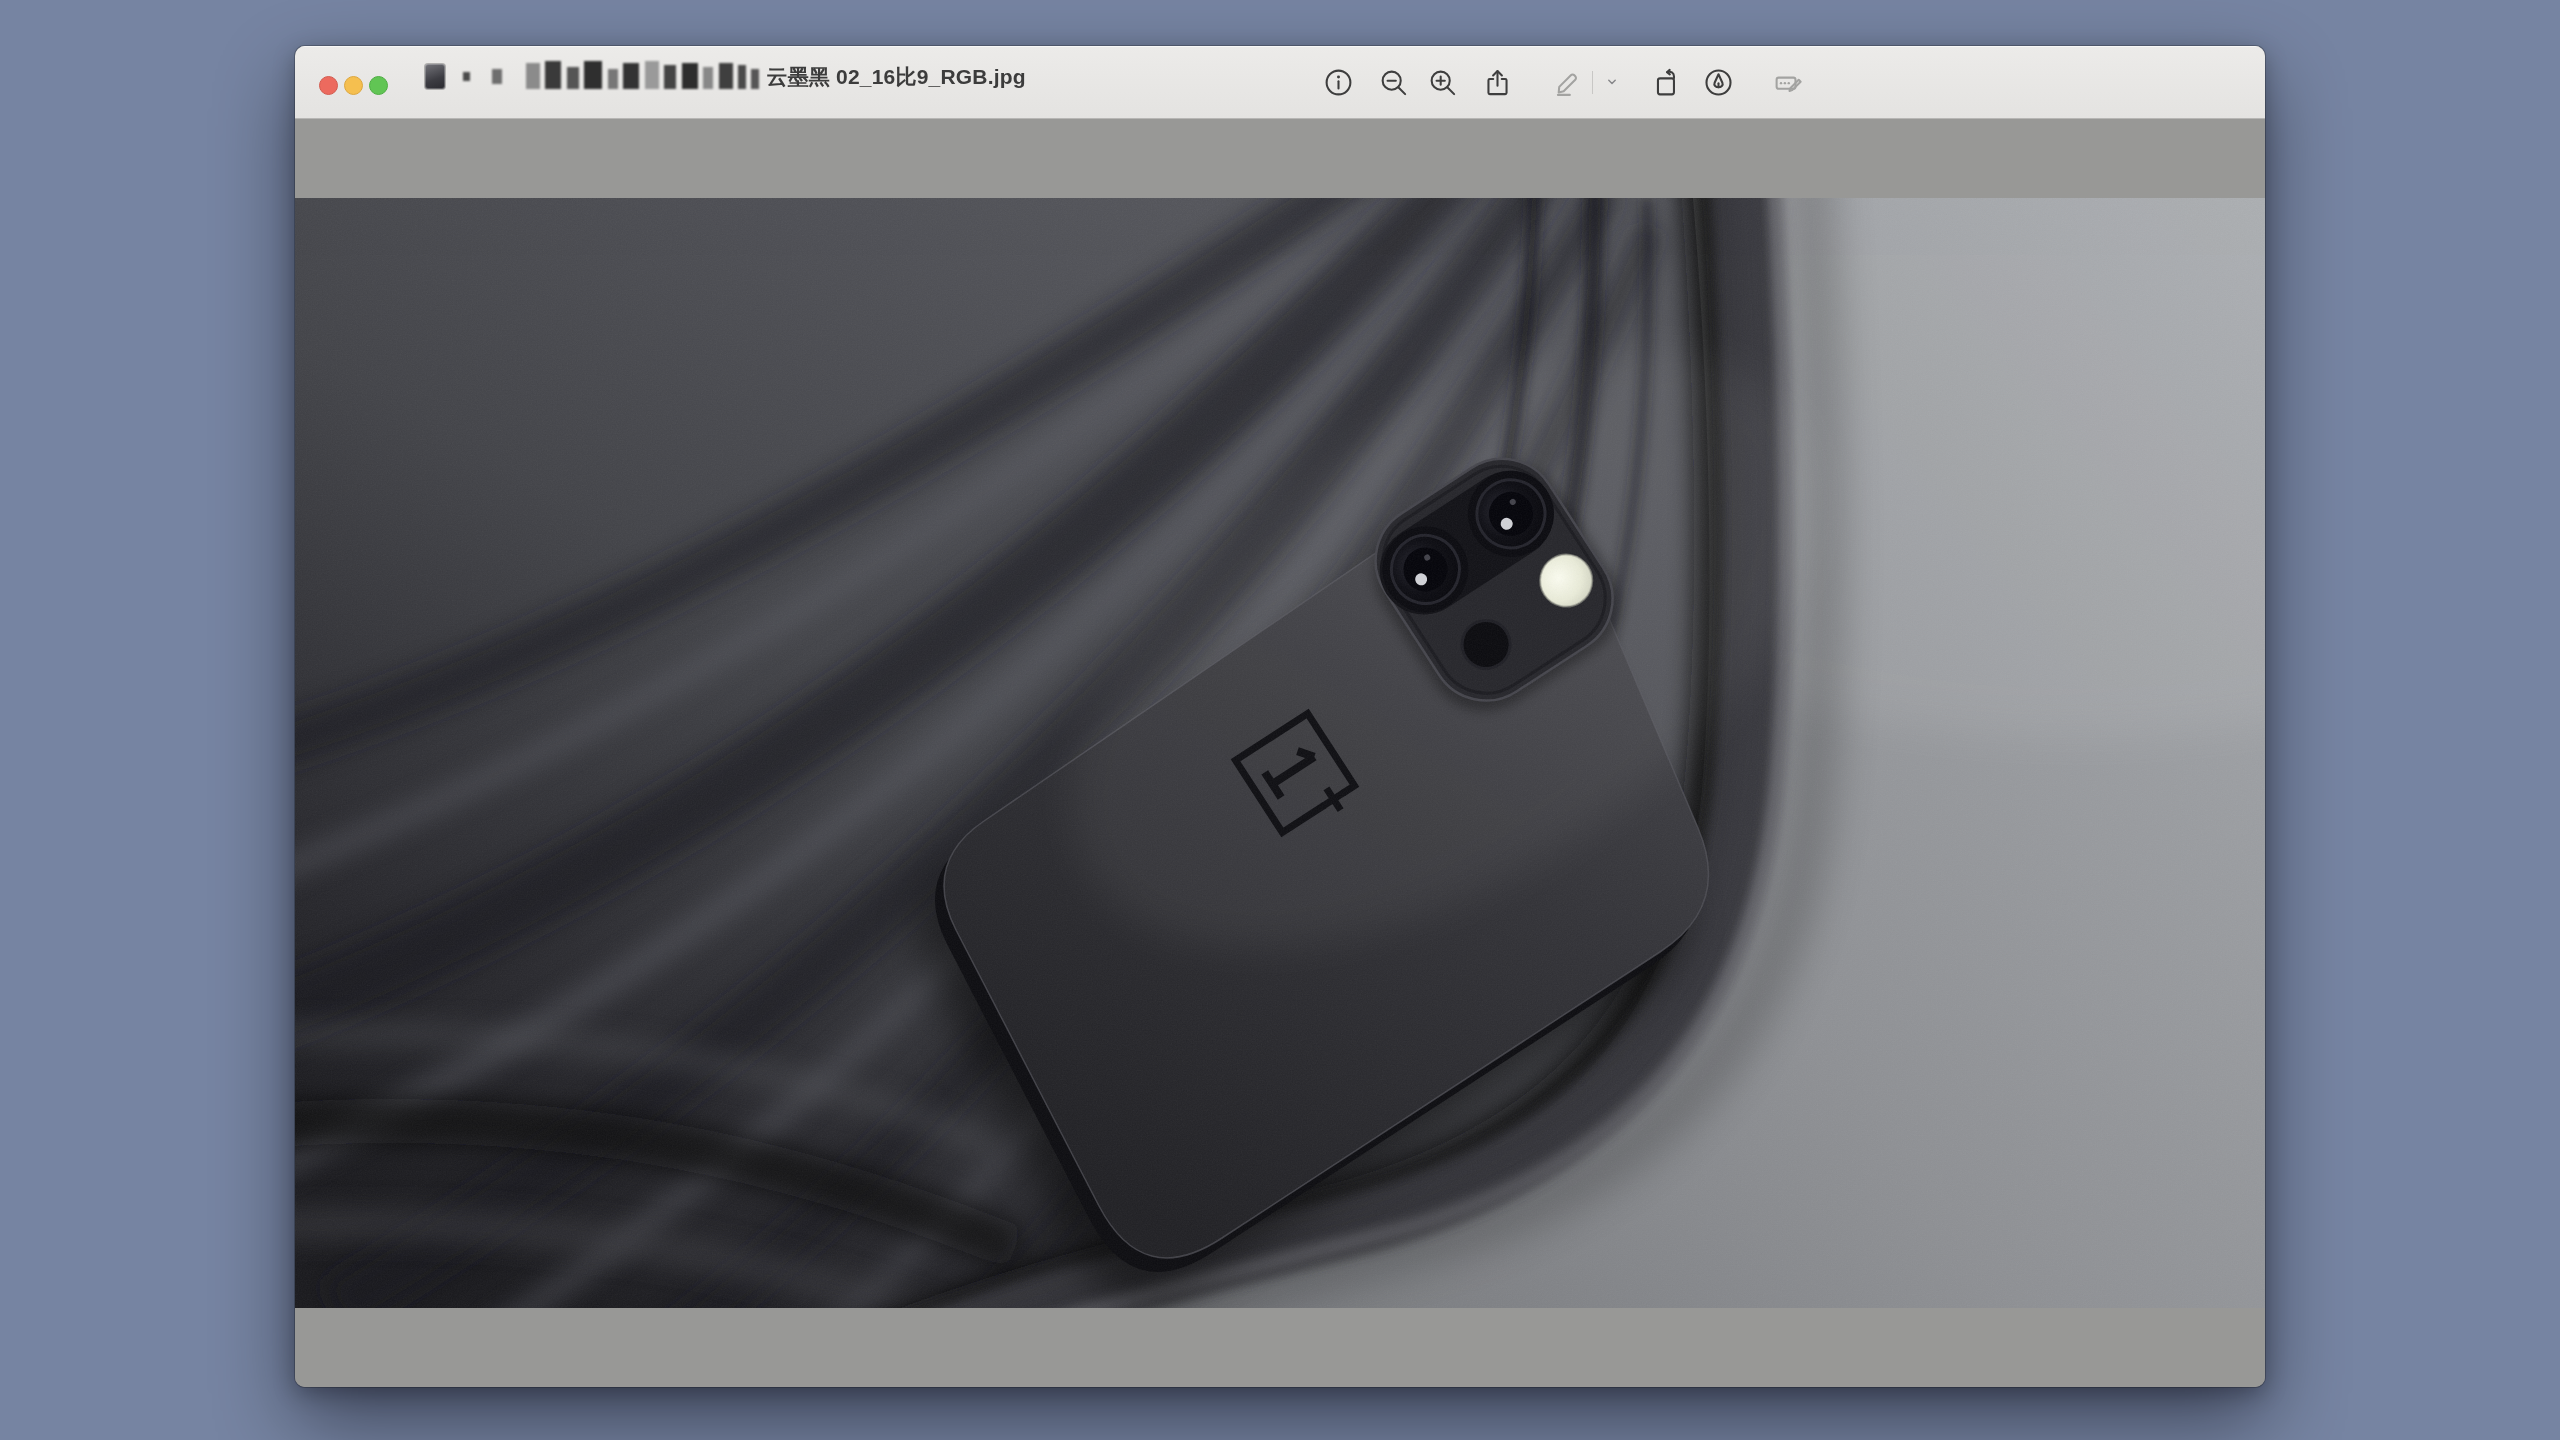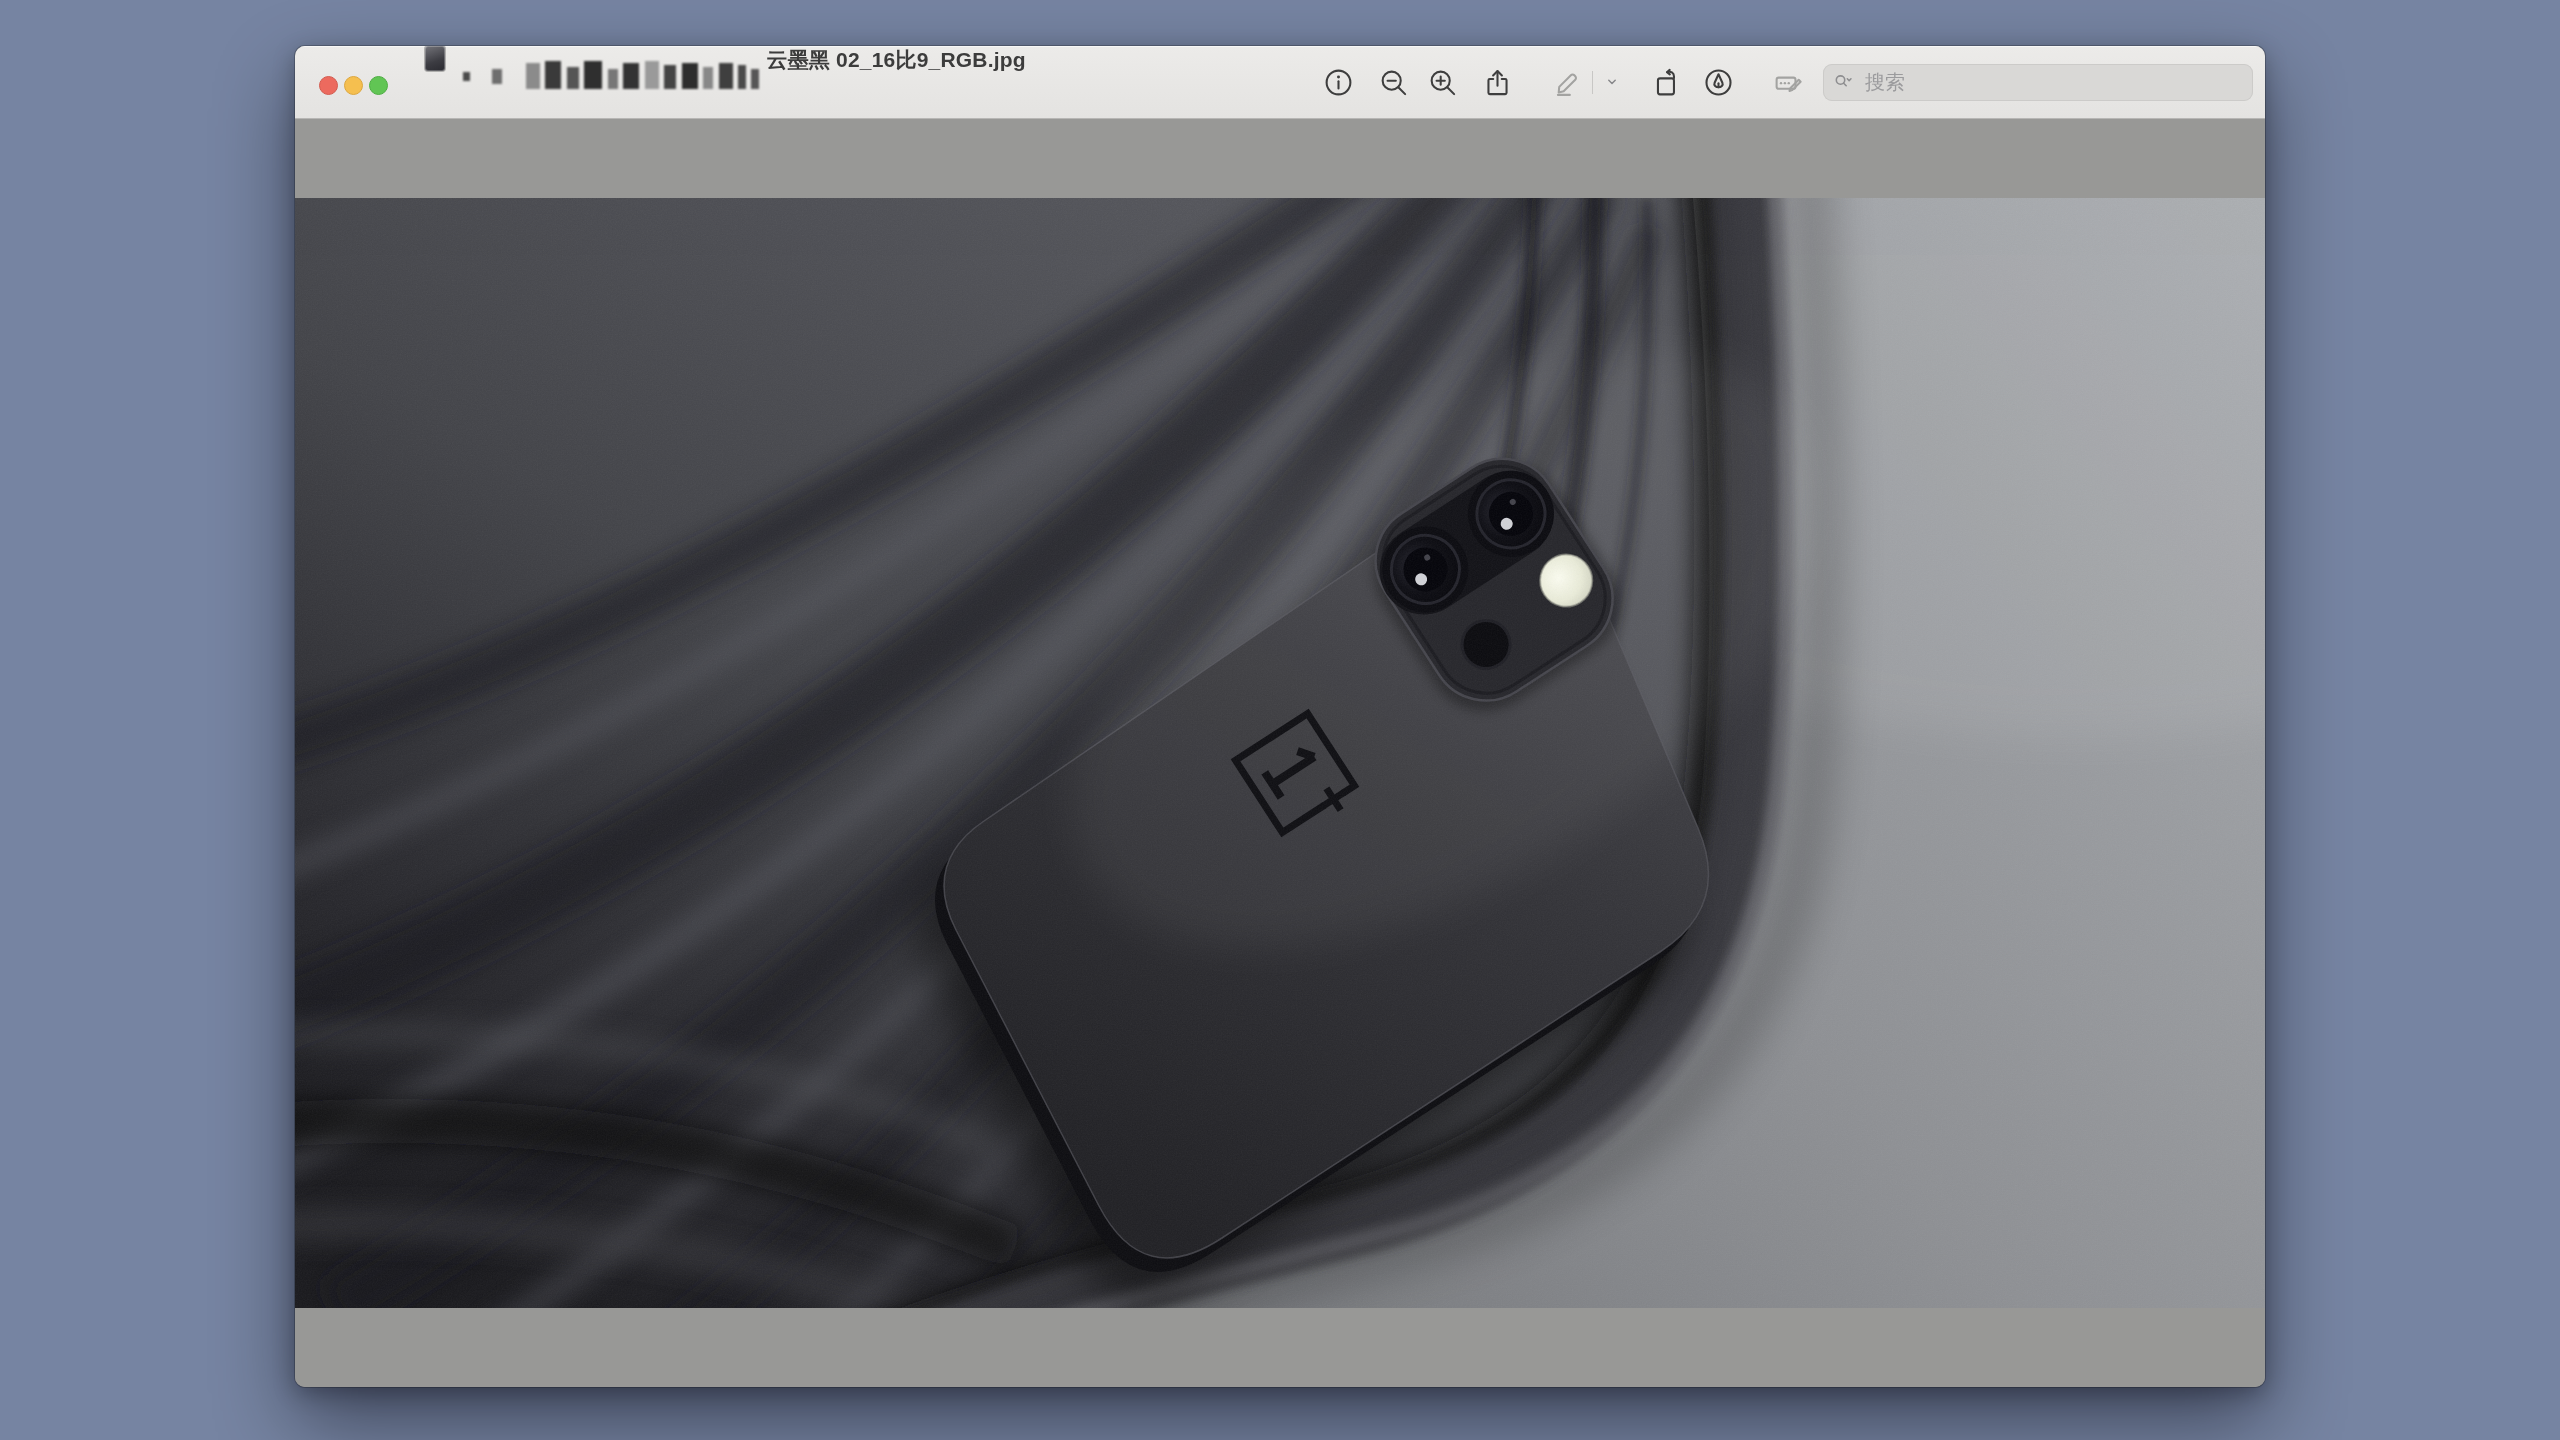--- a/index.html
+++ b/index.html
@@ -19,21 +19,21 @@
   .toolbar{
     position:absolute;left:0;top:0;right:0;height:72px;
     background:linear-gradient(#ecebe9,#e4e3e1);
     border-bottom:1px solid #b7b6b4;
     box-shadow:inset 0 1px 0 rgba(255,255,255,.6);
   }
   .light{position:absolute;top:30px;width:17px;height:17px;border-radius:50%;cursor:default;}
   .light.red{left:24px;background:#ec6a5e;border:.5px solid #d35b4f;}
   .light.yellow{left:49px;background:#f5bf4f;border:.5px solid #dda73e;}
   .light.green{left:74px;background:#61c554;border:.5px solid #4eae43;}
-  .filebar{position:absolute;left:130px;top:0;height:61px;display:flex;}
+  .filebar{position:absolute;left:130px;top:0;height:61px;display:flex;align-items:center;}
   .proxy{width:20px;height:25px;border-radius:3px;
     background:linear-gradient(160deg,#74747a 0%,#3c3c42 60%,#2a2a30 100%);
     box-shadow:0 0 0 1px rgba(0,0,0,.25),inset 0 0 0 1px rgba(255,255,255,.25);margin-right:18px;}
   .redact{display:flex;align-items:center;filter:blur(.8px);}
   .redact span{display:inline-block;}
   .rd-a{width:7px;height:9px;background:#4a4a4a;margin-right:22px;}
   .rd-b{width:10px;height:15px;background:#6e6e6e;margin-right:24px;}
   .mosaic{display:flex;align-items:center;margin-right:6px;}
   .mosaic span{margin-right:1px;}
   .title{font-size:21px;font-weight:700;color:#3c3c3c;letter-spacing:.2px;white-space:nowrap;}
@@ -154,28 +154,20 @@
     <button class="tbtn dim" style="left:1471px">
       <svg viewBox="0 0 24 24">
         <rect x="2.8" y="8.2" width="14.6" height="8.6" rx="1.6"></rect>
         <circle cx="6.2" cy="12.5" r=".95" fill="currentColor" stroke="none"></circle>
         <circle cx="9.2" cy="12.5" r=".95" fill="currentColor" stroke="none"></circle>
         <circle cx="12.2" cy="12.5" r=".95" fill="currentColor" stroke="none"></circle>
         <path d="m13.4 16.4 6.5-6.5 1.5 1.5-6.5 6.5-2.1.6z"></path>
       </svg>
     </button>
 
-    <div class="search">
-      <svg viewBox="0 0 24 24">
-        <circle cx="8.2" cy="8.8" r="4.6"></circle>
-          <path d="m11.6 12.2 2.8 2.8"></path>
-        <path d="m15.6 7.4 2 2 2-2"></path>
-      </svg>
-      <input placeholder="搜索" style="">
-    </div>
   </div>
 
   <div class="strip top"></div>
   <div class="strip bottom"></div>
 
   <div class="photo-wrap">
     <svg viewBox="0 0 1970 1110">
       <defs>
         <linearGradient id="gSurf" x1="1970" y1="0" x2="600" y2="1110" gradientUnits="userSpaceOnUse">
           <stop offset="0" stop-color="#a6a9ad"></stop>

